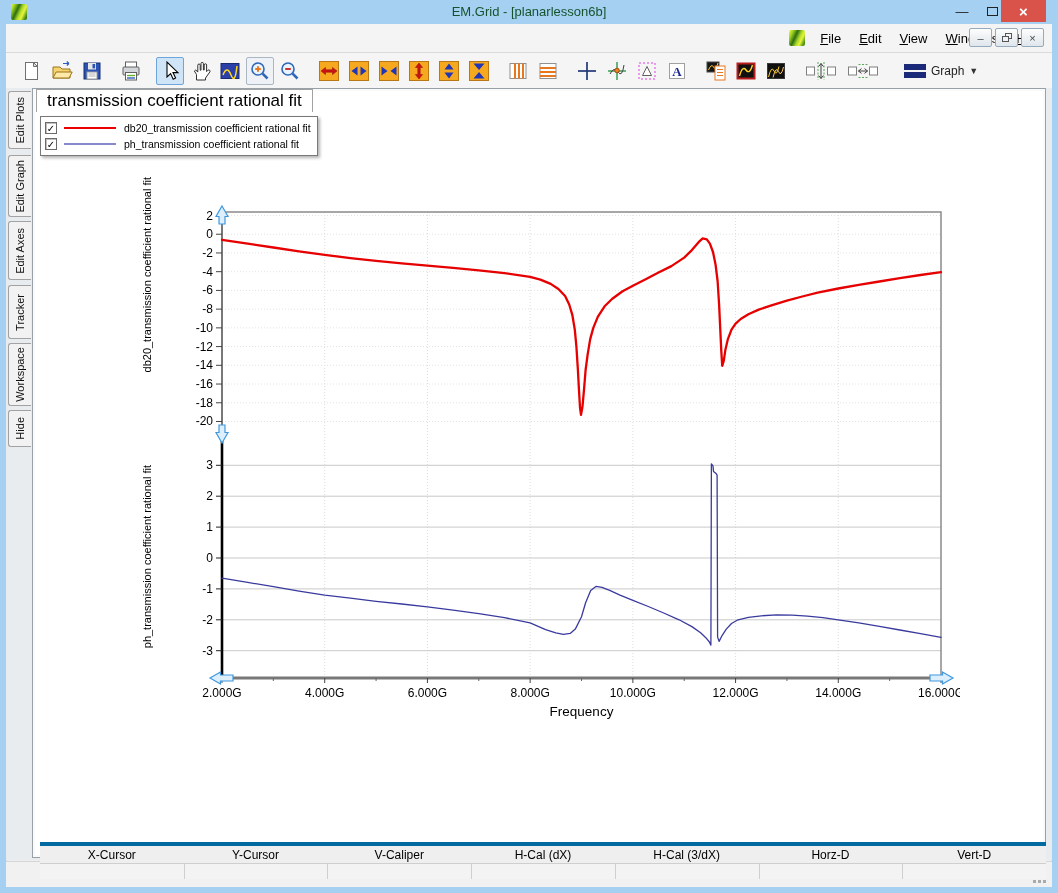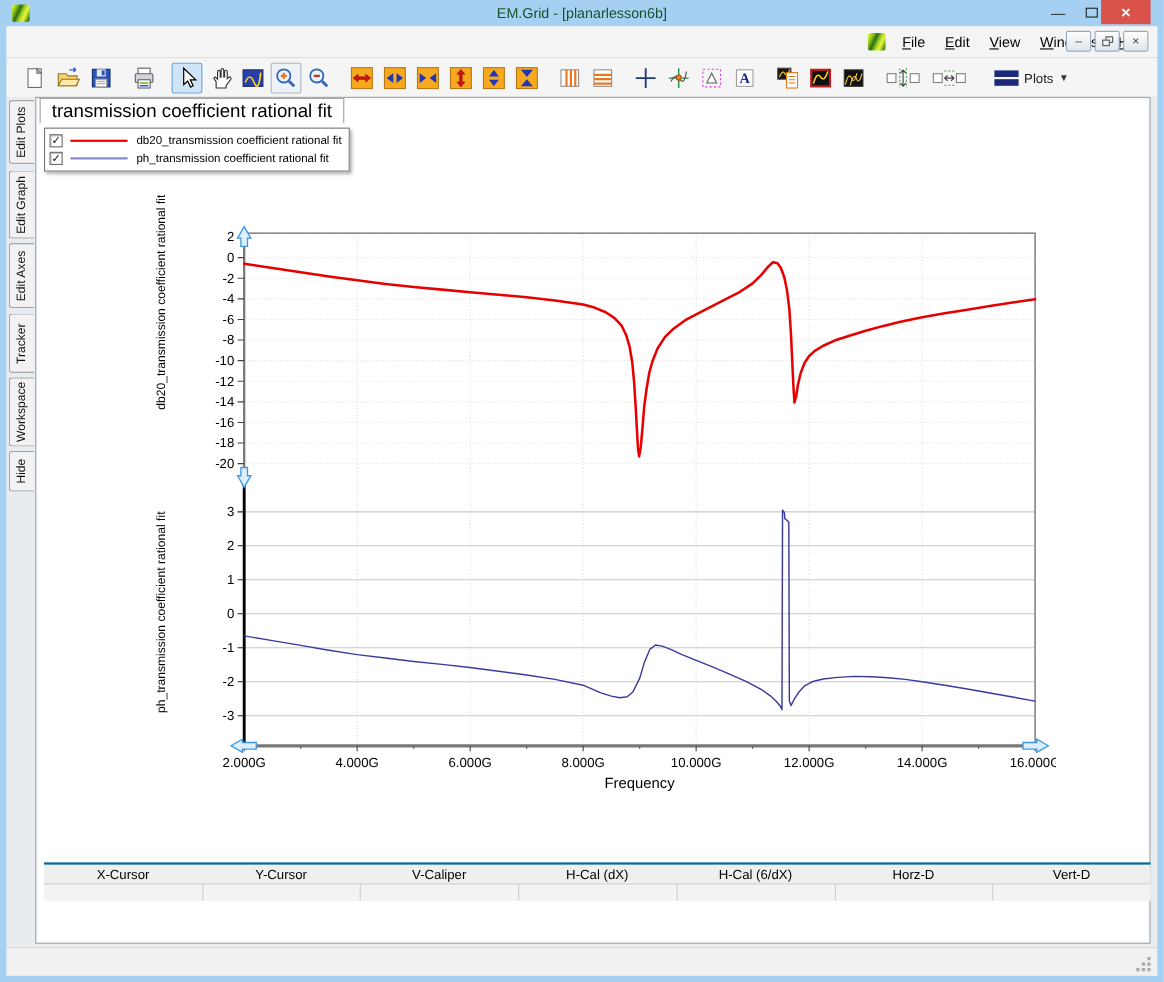--- a/index.html
+++ b/index.html
@@ -68,22 +68,22 @@
   .legend-check { width:12px; height:12px; border:1px solid #6a6a6a; background:#fff;
     box-shadow: inset 1px 1px 0 #c0c0c0; font-size:10px; line-height:11px; text-align:center; color:#000; }
   .legend-line { width:52px; height:0; margin:0 8px 0 7px; }
   .legend-label { font-size:10.5px; white-space:nowrap; }
   
   .vlabel { position:absolute; left:139px; width:16px; display:flex; align-items:center; justify-content:center; z-index:1; }
   .vlabel span { writing-mode:vertical-rl; transform:rotate(180deg); font-size:11px; white-space:nowrap; }
   
   #plot-svg { position:absolute; left:135px; top:200px; z-index:2; font-family:"Liberation Sans",sans-serif; }
   
-  .status-table { position:absolute; left:40px; top:784px; width:1006px; height:34px; background:#efefef;
-    border-top:2px solid #0369a1; z-index:3; }
+  .status-table { position:absolute; left:40px; top:842px; width:1006px; height:34px; background:#efefef;
+    border-top:4px solid #0369a1; z-index:3; }
   .status-head { display:grid; grid-template-columns:repeat(7,1fr); height:17px; }
   .status-head div { font-size:12px; text-align:center; padding-top:2px; color:#000; }
   .status-vals { display:grid; grid-template-columns:repeat(7,1fr); height:16px; }
   .status-vals div { border-left:1px solid #cfcfcf; border-top:1px solid #cfcfcf; background:#f3f3f3; font-size:11px; }
   .status-vals div:first-child { border-left:none; }
   
   .bottom-strip { position:absolute; left:6px; top:861px; width:1046px; height:26px; background:#f1f1f1;
     border-top:1px solid #d6d6d6; }
   .grip { position:absolute; right:6px; bottom:4px; width:14px; height:14px; }
   .grip i { position:absolute; width:3px; height:3px; background:#aaa; }
@@ -317,21 +317,21 @@
         <line x1="12.5" y1="18.5" x2="21.5" y2="18.5" stroke="#58a858" stroke-dasharray="2,1.5"></line>
         <path d="M12.5 12 h9 M12.5 12 l3-2.4 M12.5 12 l3 2.4 M21.5 12 l-3-2.4 M21.5 12 l-3 2.4" stroke="#404040" fill="none"></path>
       </svg>
     </div>
     <div class="tb-sep"></div>
     <div class="layout-btn">
       <div class="layout-bars">
         <div></div>
         <div></div>
       </div>
-      <span>Plots</span>
+      <span>Graph</span>
       <span class="layout-caret">▼</span>
     </div>
   </div>
 
 <div class="client"></div>
 <div class="child"></div>
 
 <div id="sidebar">
     <div class="side-tab" style="top: 91px; height: 58px;">
       <span>Edit Plots</span>
@@ -474,21 +474,21 @@
       <div class="legend-label">ph_transmission coefficient rational fit</div>
     </div>
   </div>
 
 <div class="status-table">
   <div class="status-head" id="status-head">
       <div>X-Cursor</div>
       <div>Y-Cursor</div>
       <div>V-Caliper</div>
       <div>H-Cal (dX)</div>
-      <div>H-Cal (6/dX)</div>
+      <div>H-Cal (3/dX)</div>
       <div>Horz-D</div>
       <div>Vert-D</div>
     </div>
   <div class="status-vals" id="status-vals">
       <div></div>
       <div></div>
       <div></div>
       <div></div>
       <div></div>
       <div></div>

